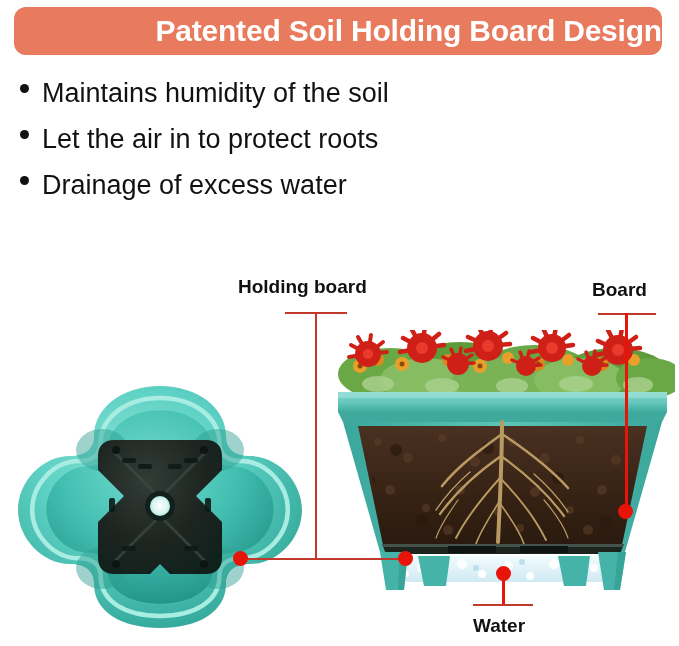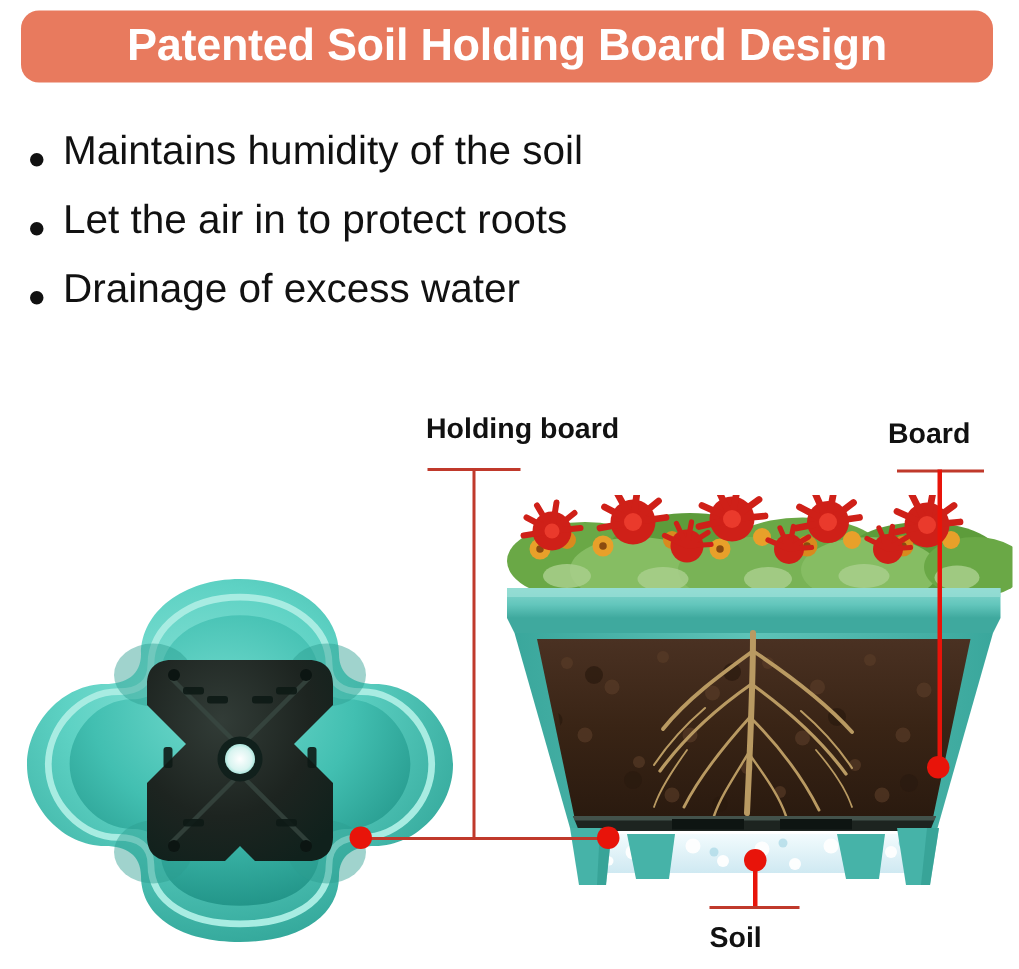--- a/index.html
+++ b/index.html
@@ -24,41 +24,41 @@
   .banner {
     position: absolute;
     left: 14px;
     top: 7px;
     width: 648px;
     height: 48px;
     background: #e87a5e;
     border-radius: 12px;
     display: flex;
     align-items: center;
-    justify-content: center;
+    justify-content: flex-end;
   }
   .banner-title {
     color: #ffffff;
     font-size: 30px;
     font-weight: bold;
     letter-spacing: -0.2px;
     white-space: nowrap;
     font-family: "Liberation Sans", sans-serif;
   }
 
   
   .bullets {
     position: absolute;
     left: 20px;
     top: 70px;
     width: 600px;
   }
   .bullet-row {
     display: flex;
-    align-items: flex-end;
+    align-items: center;
     height: 46px;
   }
   .bullet-dot {
     width: 9px;
     height: 9px;
     border-radius: 50%;
     background: #111111;
     margin-right: 13px;
     flex: 0 0 auto;
     position: relative;
@@ -73,21 +73,21 @@
 
   
   .callout-label {
     position: absolute;
     font-size: 19px;
     font-weight: bold;
     color: #111111;
     white-space: nowrap;
     font-family: "Liberation Sans", sans-serif;
   }
-  #label-holding-board { left: 238px; top: 276px; margin-left: 46px; }
+  #label-holding-board { left: 238px; top: 276px; }
   #label-soil          { left: 592px; top: 279px; }
   #label-water         { left: 473px; top: 615px; }
 
   
   .leader { position: absolute; background: #c0392b; }
   .leader-bright { position: absolute; background: #e8140a; }
 
   
   #hb-cap   { left: 285px; top: 312px; width: 62px; height: 2px; }
   #hb-vert  { left: 315px; top: 312px; width: 2px;  height: 247px; }
@@ -491,18 +491,18 @@
   <div class="leader" id="hb-vert"></div>
   <div class="leader" id="hb-horiz"></div>
   <div class="dot" id="dot-left-board"></div>
   <div class="dot" id="dot-sec-board"></div>
 
   <div class="callout-label" id="label-soil">Board</div>
   <div class="leader" id="soil-cap"></div>
   <div class="leader-bright" id="soil-vert"></div>
   <div class="dot" id="dot-soil"></div>
 
-  <div class="callout-label" id="label-water">Soil</div>
+  <div class="callout-label" id="label-water">Water</div>
   <div class="leader-bright" id="water-vert"></div>
   <div class="leader" id="water-cap"></div>
   <div class="dot" id="dot-water"></div>
 
 </div>
 
 </body></html>

